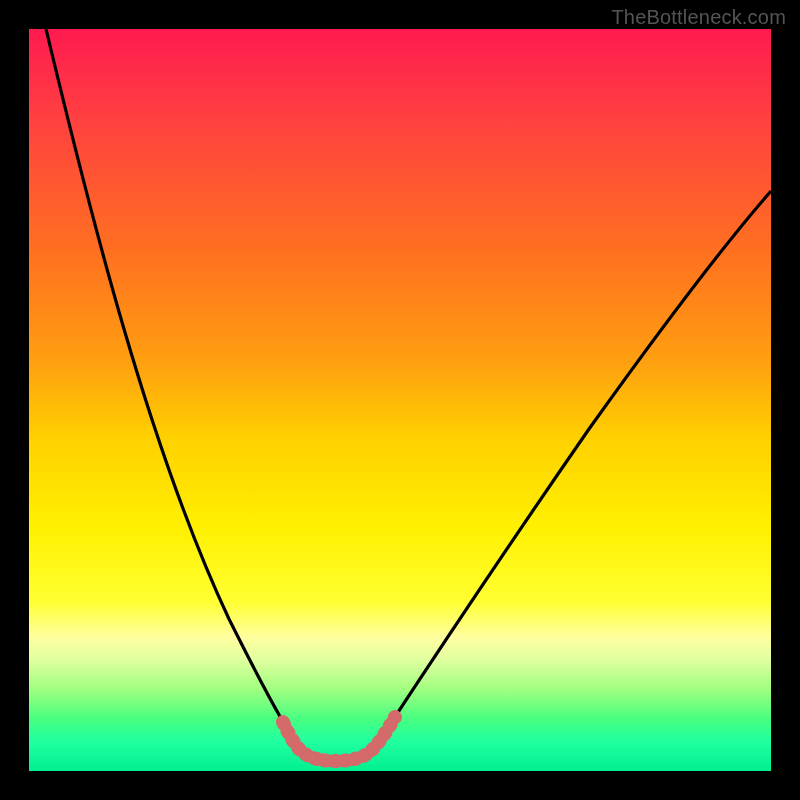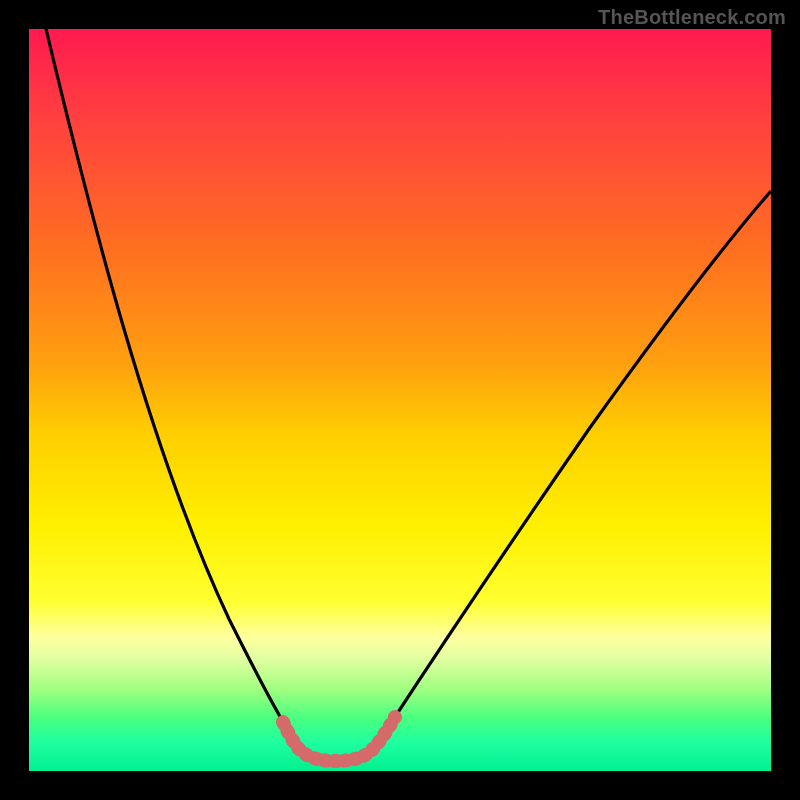--- a/index.html
+++ b/index.html
@@ -46,21 +46,21 @@
     height: 742px;
     pointer-events: none;
   }
   .watermark {
     position: absolute;
     top: 6px;
     right: 14px;
     color: #555555;
     font-family: Arial, Helvetica, sans-serif;
     font-size: 20px;
-    font-weight: 700;
+    font-weight: 400;
     letter-spacing: 0.2px;
   }
 </style>
 </head>
 <body>
 
 <div class="container">
 
   <div class="plot-area"></div>
 

